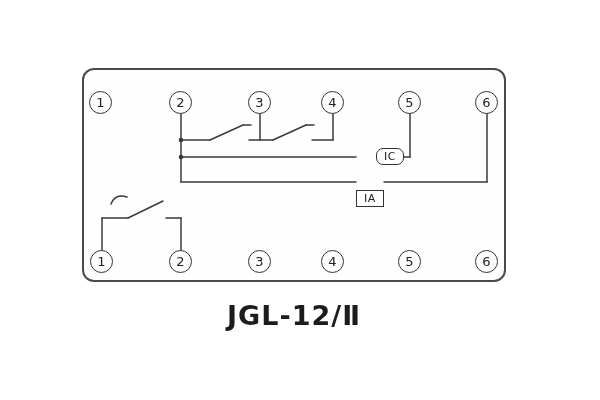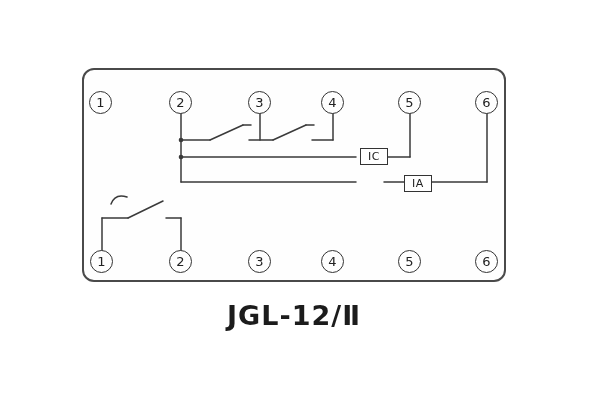--- a/index.html
+++ b/index.html
@@ -79,18 +79,18 @@
   <div class="terminal" style="left:398px;top:91px;">5</div>
   <div class="terminal" style="left:475px;top:91px;">6</div>
 
   <div class="terminal" style="left:90px;top:250px;">1</div>
   <div class="terminal" style="left:169px;top:250px;">2</div>
   <div class="terminal" style="left:248px;top:250px;">3</div>
   <div class="terminal" style="left:321px;top:250px;">4</div>
   <div class="terminal" style="left:398px;top:250px;">5</div>
   <div class="terminal" style="left:475px;top:250px;">6</div>
 
-  <div class="relaybox" style="left:360px;top:148px;">IC</div>
-  <div class="relaybox" style="left:356px;top:175px;margin-left:48px;">IA</div>
+  <div class="relaybox" style="left:376px;top:148px;border-radius:7px;">IC</div>
+  <div class="relaybox" style="left:356px;top:190px;">IA</div>
 
   <div class="title">JGL-12/Ⅱ</div>
 
 </div>
 
 </body></html>

